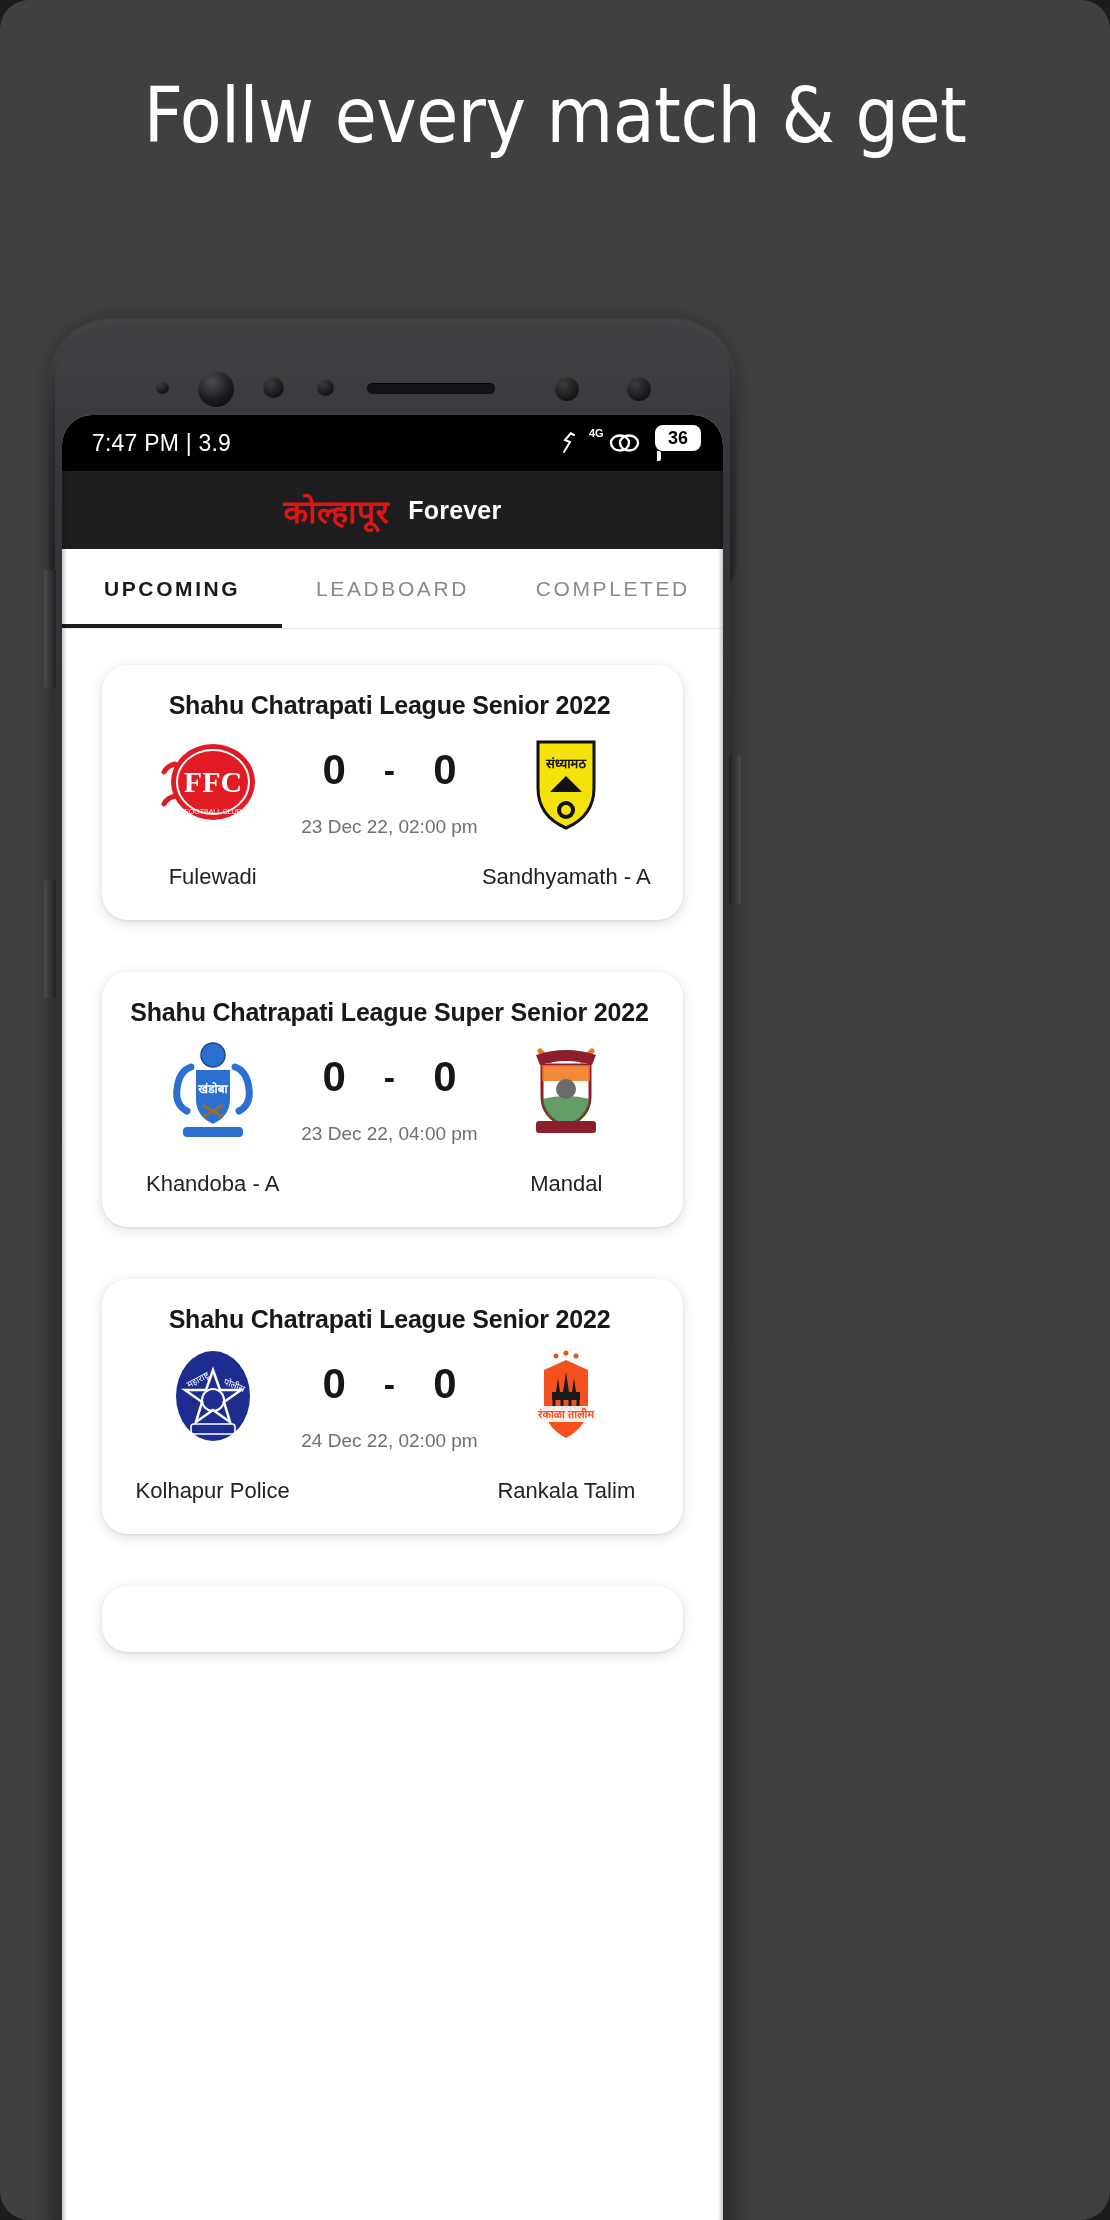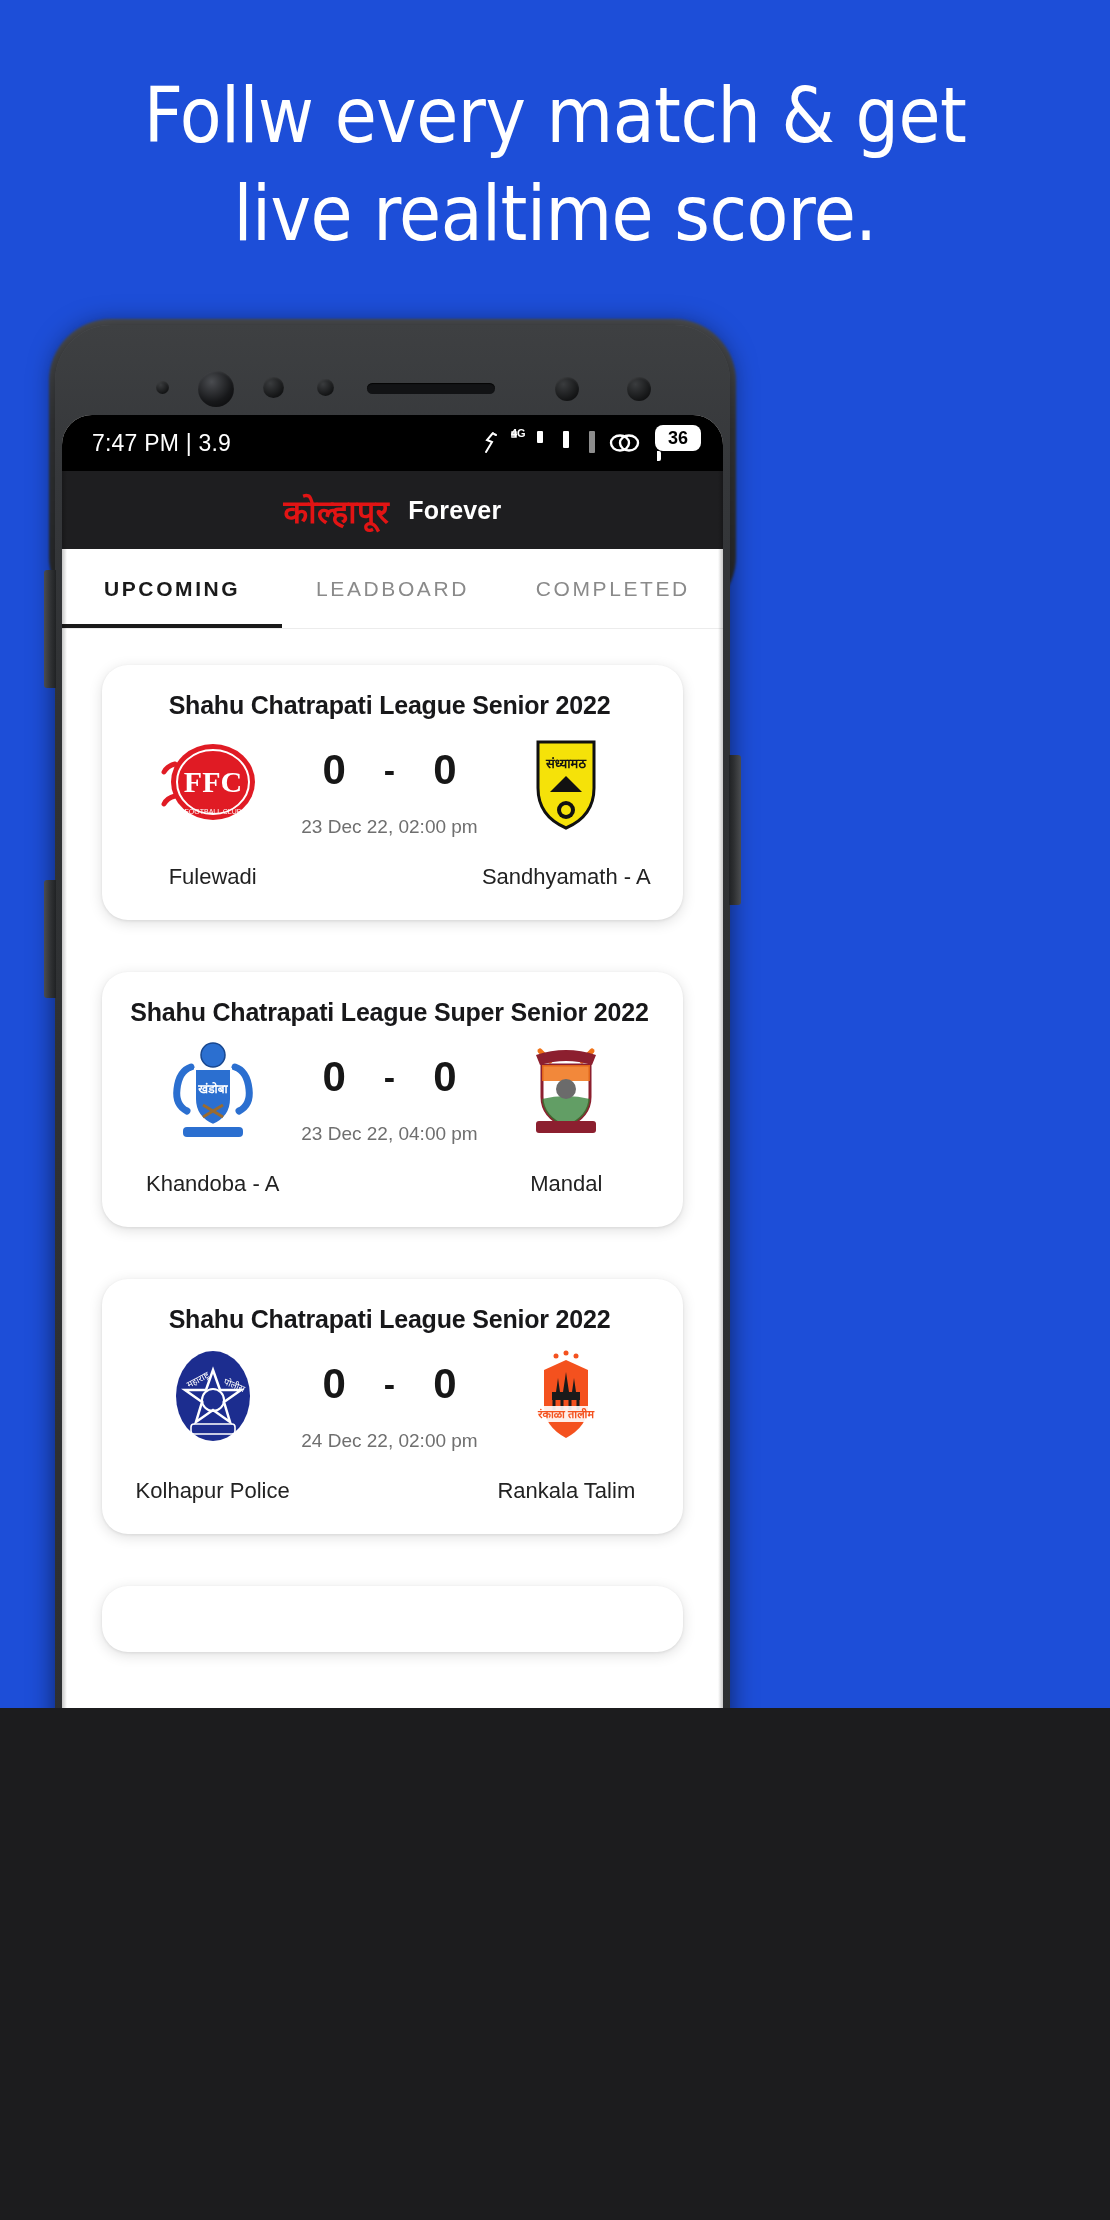--- a/index.html
+++ b/index.html
@@ -8,23 +8,24 @@
     width: 1110px;
     height: 2220px;
     background: #1c1c1e;
     font-family: "Liberation Sans", sans-serif;
     overflow: hidden;
   }
 
   .promo-page {
     position: relative;
     width: 1110px;
-    height: 1708px;
-    background: #1d4ed8;
+    height: 2220px;
+    background: #404040;
     overflow: hidden;
+    border-radius: 29px;
   }
 
   
   .headline {
     position: absolute;
     top: 78px;
     left: 0;
     width: 1110px;
     text-align: center;
     color: #ffffff;
@@ -140,21 +141,21 @@
     overflow: hidden;
     max-width: 215px;
   }
   .status-right {
     display: flex;
     align-items: center;
     gap: 13px;
   }
   .icon-vibrate { width: 16px; height: 24px; position: relative; }
   .icon-vibrate svg { display: block; }
-  .signal-wrap { position: relative; display: flex; align-items: flex-start; gap: 20px; height: 24px; }
+  .signal-wrap { position: relative; display: flex; align-items: center; gap: 20px; height: 24px; flex-direction: column; }
   .signal-wrap .net-label {
     position: absolute;
     top: -4px; left: 0;
     font-size: 11px;
     font-weight: 700;
     letter-spacing: 0;
   }
   .bar { width: 6px; background: #ffffff; border-radius: 1px; }
   .bar.b1 { height: 7px;  background: #bdbdbd; }
   .bar.b2 { height: 12px; }
@@ -329,21 +330,20 @@
   .screen-edge-l { left: 0;  background: linear-gradient(90deg, rgba(0,0,0,0.22), rgba(0,0,0,0)); }
   .screen-edge-r { right: 0; background: linear-gradient(270deg, rgba(0,0,0,0.22), rgba(0,0,0,0)); }
 </style>
 </head>
 <body>
 
 <div class="promo-page">
 
   <div class="headline">
     <span class="line">Follw every match &amp; get</span>
-    <span class="line">live realtime score.</span>
   </div>
 
   <div class="phone">
     <div class="phone-shadow"></div>
     <div class="phone-body">
 
       <div class="btn-side btn-vol-up"></div>
       <div class="btn-side btn-vol-down"></div>
       <div class="btn-side btn-power"></div>
 

